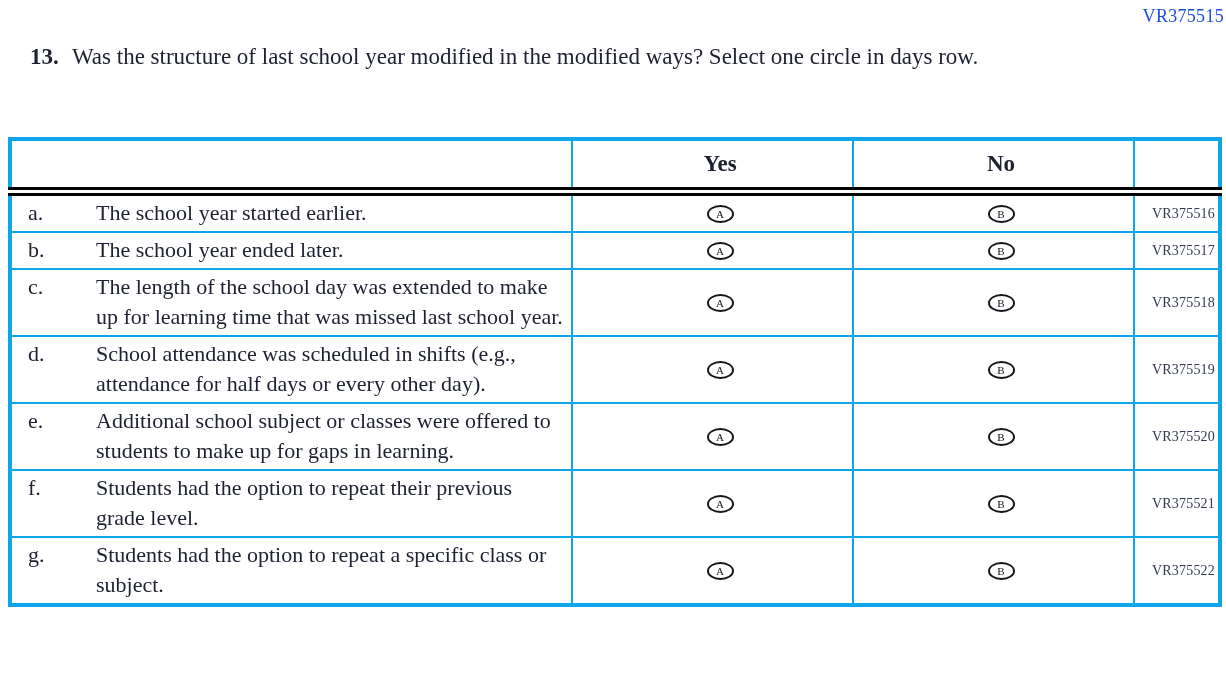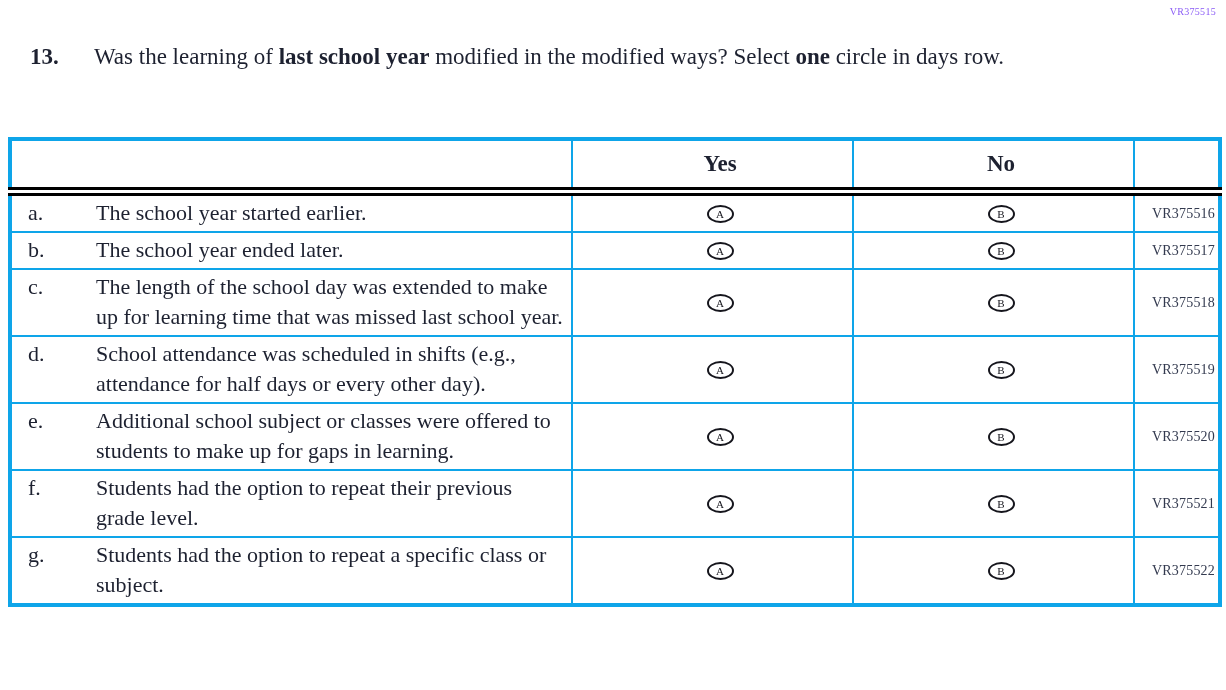--- a/index.html
+++ b/index.html
@@ -12,41 +12,40 @@
   .page {
     position: relative;
     width: 1226px;
     height: 690px;
     background: #ffffff;
     overflow: hidden;
   }
   .top-code {
     position: absolute;
     top: 6px;
-    right: 10px;
-    font-size: 10px;
+    right: 2px;
+    font-size: 18px;
     letter-spacing: 0.3px;
-    color: #8b5cf6;
+    color: #1d4ed8;
   }
   .question {
     position: absolute;
     top: 42px;
     left: 30px;
     width: 1100px;
     display: flex;
     font-size: 23px;
     line-height: 30px;
-    gap: 22px;
   }
   .qnum {
     font-weight: bold;
     flex: 0 0 42px;
   }
   .qtext { flex: 1; }
-  .qtext b { font-weight: bold; }
+  .qtext b { font-weight: normal; }
 
   table.grid {
     position: absolute;
     top: 137px;
     left: 8px;
     width: 1210px;
     border-collapse: collapse;
     table-layout: fixed;
   }
   table.grid, table.grid th, table.grid td {
@@ -106,21 +105,21 @@
 </style>
 </head>
 <body>
 
 <div class="page">
 
   <div class="top-code">VR375515</div>
 
   <div class="question">
     <span class="qnum">13.</span>
-    <div class="qtext"><span>Was the learning of </span><b>last school year</b><span> modified in the modified ways? Select </span><b>one</b><span> circle in days row.</span></div>
+    <div class="qtext"><span>Was the structure of </span><b>last school year</b><span> modified in the modified ways? Select </span><b>one</b><span> circle in days row.</span></div>
   </div>
 
   <table class="grid">
     <colgroup>
       <col class="c-stmt">
         <col class="c-opt">
         <col class="c-opt">
         <col class="c-code">
     </colgroup>
     <thead>

